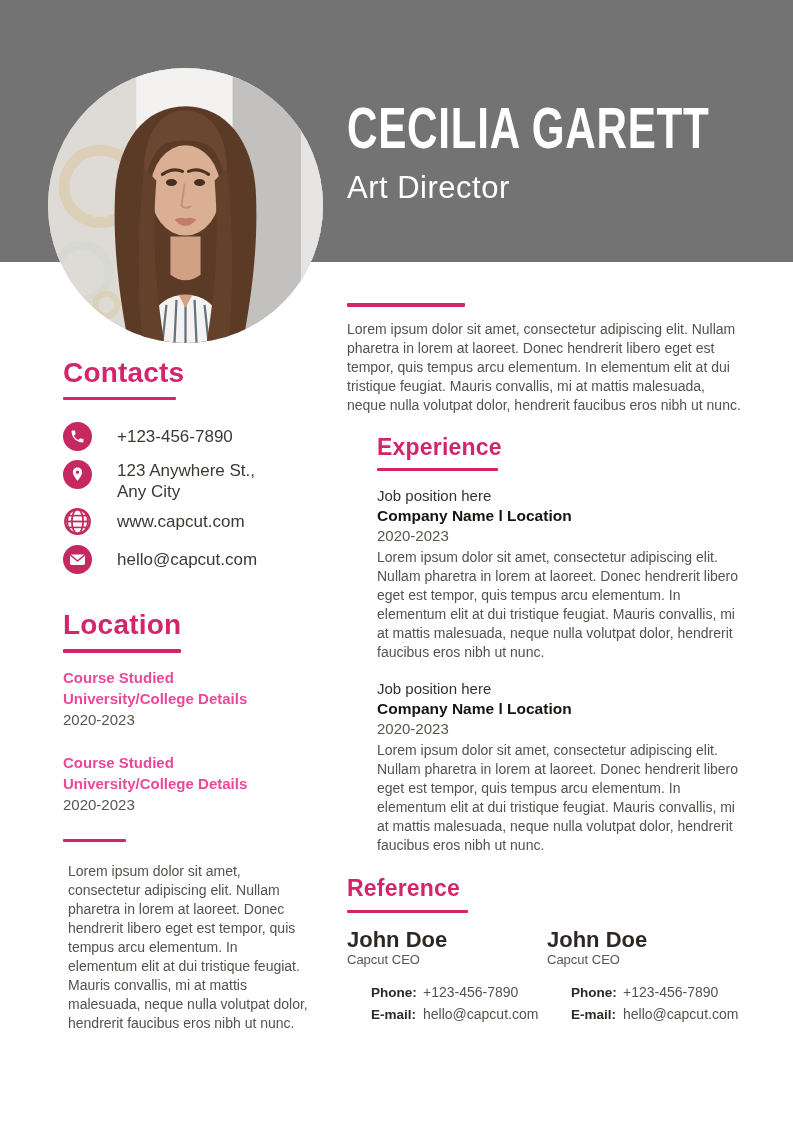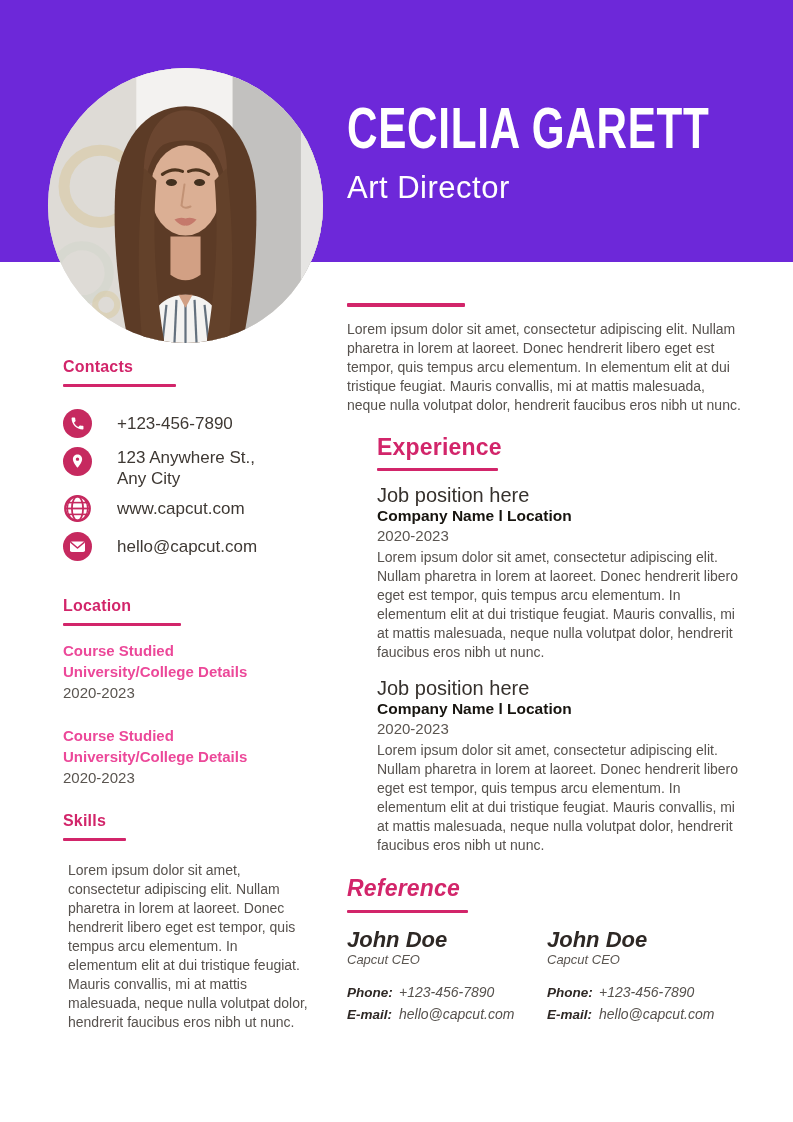--- a/index.html
+++ b/index.html
@@ -6,42 +6,42 @@
   .page{
     position:relative;
     width:793px;height:1122px;
     background:#ffffff;
     overflow:hidden;
     font-family:"Liberation Sans","DejaVu Sans",sans-serif;
   }
   
   .band{
     position:absolute;left:0;top:0;width:793px;height:262px;
-    background:#6d28d9;
+    background:#737373;
   }
   .band-text{position:absolute;left:347px;top:100px;color:#ffffff;}
   .person-name{
     font-size:57px;font-weight:bold;letter-spacing:1px;line-height:1;
     transform:scaleX(.74);transform-origin:left top;white-space:nowrap;
   }
   .person-title{
     margin-top:15px;font-size:31px;font-weight:400;letter-spacing:.5px;line-height:1;
   }
   
   .photo{
     position:absolute;left:48px;top:68px;width:275px;height:275px;
     border-radius:50%;overflow:hidden;background:#e3e1de;
   }
   .photo svg{display:block;width:100%;height:100%;}
   
   .h{
     color:#D2256A;font-weight:bold;font-size:23px;line-height:1.1;margin:0;
     letter-spacing:.2px;
   }
-  .h-side{font-size:16px;}
+  .h-side{font-size:28px;}
   .rule{height:3.5px;background:#D2256A;margin-top:8px;border-radius:1px;}
   
   .sidebar{position:absolute;left:63px;top:358px;width:250px;}
   .contact-list{margin-top:22px;}
   .c-row{display:flex;align-items:center;margin-bottom:9px;}
   .c-row.tall{align-items:flex-start;margin-bottom:5px;}
   .c-icon{flex:0 0 29px;width:29px;height:29px;margin-right:25px;}
   .c-icon svg{display:block;width:29px;height:29px;}
   .c-text{
     font-size:17px;color:#3E3833;line-height:21px;white-space:pre-line;
@@ -58,31 +58,31 @@
     font-size:14px;color:#56514D;line-height:19px;width:242px;
   }
   
   .main{position:absolute;left:347px;top:295px;width:400px;}
   .para{
     margin-top:13px;font-size:14px;color:#56514D;line-height:19px;
   }
   .exp-section{margin-top:20px;margin-left:30px;}
   .job{margin-top:15px;}
   .job + .job{margin-top:17px;}
-  .job-pos{font-size:20px;color:#36312D;line-height:19px;}
+  .job-pos{font-size:15px;color:#36312D;line-height:19px;}
   .job-co{font-size:15.5px;font-weight:bold;color:#17140F;line-height:21px;}
   .job-years{font-size:15px;color:#5A5550;line-height:20px;}
   .job-desc{margin-top:2px;font-size:14px;color:#56514D;line-height:19px;}
-  .ref-section{margin-top:21px;font-style:italic;}
+  .ref-section{margin-top:21px;}
   .ref-row{display:flex;margin-top:17px;}
   .ref-person{width:206px;}
   .ref-name{font-size:22px;font-weight:bold;color:#2E2825;line-height:20px;}
   .ref-role{margin-top:0;font-size:13px;color:#5A5550;line-height:19px;}
   .ref-contacts{margin-top:15px;}
-  .ref-line{display:flex;margin-top:6px;align-items:center;}
+  .ref-line{display:flex;margin-top:6px;align-items:center;margin-left:24px;}
   .ref-label{width:52px;flex:0 0 52px;font-size:13.5px;font-weight:bold;color:#2E2825;}
   .ref-value{font-size:14px;color:#56514D;}
 </style>
 </head>
 <body>
 
 <div class="page">
 
   <div class="band">
     <div class="band-text">
@@ -194,21 +194,20 @@
         </div>
         <div class="edu-entry">
           <div class="edu-bold">Course Studied</div>
           <div class="edu-bold">University/College Details</div>
           <div class="edu-years">2020-2023</div>
         </div>
       </div>
     </section>
 
     <section class="skills-section">
-      <h2 class="h h-side">Skills</h2>
       <div class="rule" style="width:63px"></div>
       <p class="skills-text">Lorem ipsum dolor sit amet, consectetur adipiscing elit. Nullam pharetra in lorem at laoreet. Donec hendrerit libero eget est tempor, quis tempus arcu elementum. In elementum elit at dui tristique feugiat. Mauris convallis, mi at mattis malesuada, neque nulla volutpat dolor, hendrerit faucibus eros nibh ut nunc.</p>
     </section>
 
   </aside>
 
   <main class="main">
 
     <section>
       <div class="rule" style="width:118px"></div>

